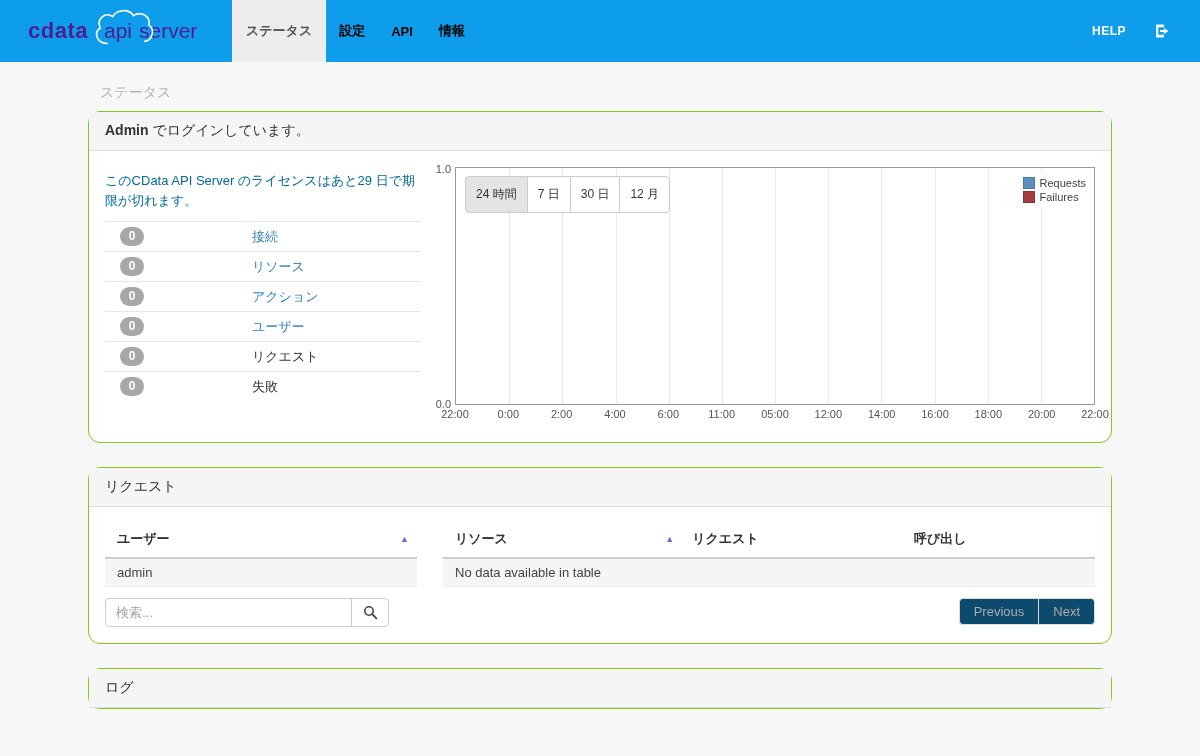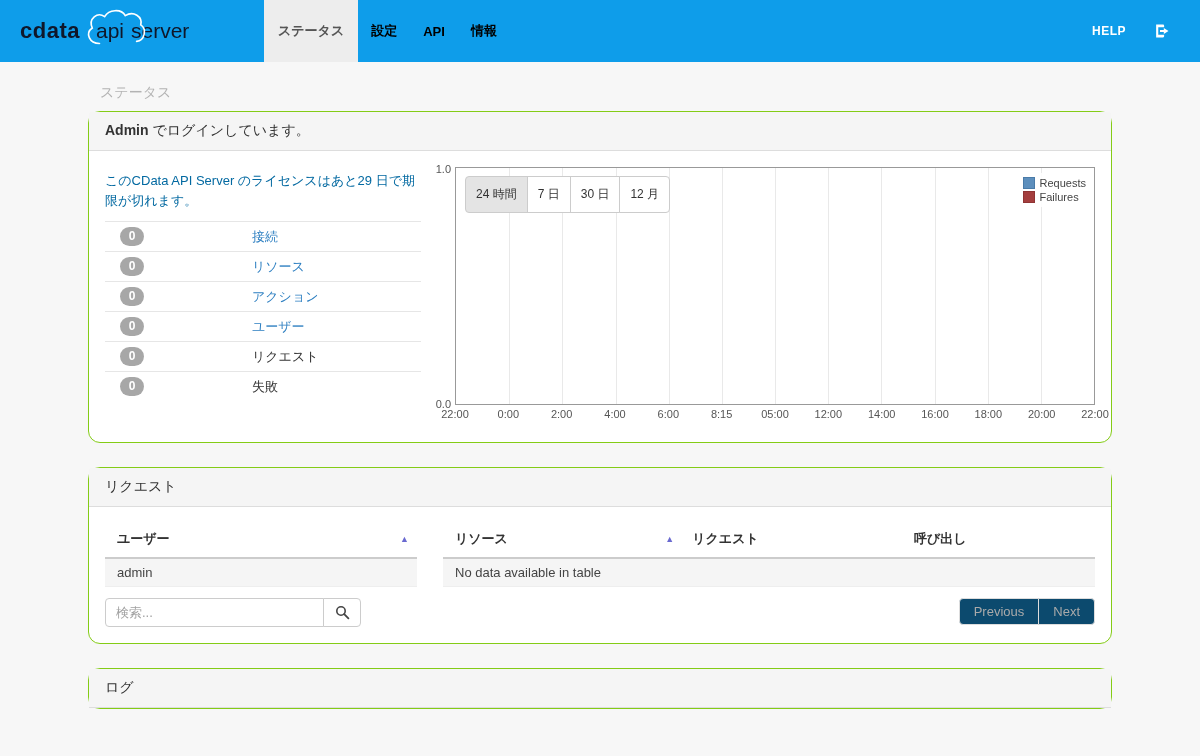--- a/index.html
+++ b/index.html
@@ -1,21 +1,21 @@
 <!DOCTYPE html>
 <html><head>
 <meta charset="utf-8">
 <style>
   * { margin:0; padding:0; box-sizing:border-box; }
   html,body { width:1200px; height:756px; overflow:hidden;
     font-family:"Liberation Sans","DejaVu Sans",sans-serif; background:#f7f7f7; }
 
   
   .topbar { height:62px; background:#0e9dea; display:flex; align-items:stretch; }
-  .logo { width:264px; padding-left:20px; display:flex; align-items:center; color:#0f172a; }
+  .logo { width:232px; padding-left:28px; display:flex; align-items:center; color:#4c1d95; }
   .logo-cdata { font-size:22px; font-weight:bold; letter-spacing:.5px; }
   .logo-api { position:relative; margin-left:16px; font-size:21px; font-weight:300; }
   .logo-api svg { position:absolute; left:-13px; top:-12px; pointer-events:none; }
   .logo-server { margin-left:7px; font-size:21px; font-weight:300; }
   .nav-tabs { display:flex; align-items:stretch; }
   .nav-tab { display:flex; align-items:center; padding:0 13px; color:#000000;
     font-size:13px; font-weight:600; cursor:pointer; }
   .nav-tab.active { background:#ededed; color:#555; padding:0 14px; }
   .topbar-right { margin-left:auto; display:flex; align-items:center; }
   .help-link { color:#fff; font-size:12px; font-weight:bold; letter-spacing:.5px;
@@ -69,21 +69,21 @@
 
   
   .req-body { display:flex; }
   .users-block { width:312px; flex:none; margin-right:26px; }
   .t-head { display:flex; align-items:center; justify-content:space-between;
     padding:7px 8px 9px 12px; font-size:13px; font-weight:bold; color:#333;
     border-bottom:2px solid #ccc; cursor:pointer; }
   .sort-asc { font-size:9px; color:#6a6ad0; }
   .t-row { font-size:13px; color:#444; padding:6px 12px; background:#f5f5f5;
     border-bottom:1px solid #eee; }
-  .search-group { display:flex; width:256px; margin-top:11px; }
+  .search-group { display:flex; width:284px; margin-top:11px; }
   .search-input { flex:1; border:1px solid #ccc; border-radius:4px 0 0 4px;
     padding:6px 10px; font-size:13px; color:#333; outline:none;
     font-family:"Liberation Sans","DejaVu Sans",sans-serif; }
   .search-input::placeholder { color:#a0a0a0; }
   .search-btn { width:38px; border:1px solid #ccc; border-left:1px solid #ccc;
     margin-left:-1px; background:#fff; border-radius:0 4px 4px 0; cursor:pointer;
     display:flex; align-items:center; justify-content:center; }
   .req-table { flex:1; }
   .req-thead { display:flex; border-bottom:2px solid #ccc; padding:7px 0 9px;
     font-size:13px; font-weight:bold; color:#333; }
@@ -210,21 +210,21 @@
               </div>
             </div>
           </div>
         </div>
         <div class="xlabels" style="margin-left:24px">
           <span style="left:0%">22:00</span>
           <span style="left:8.3333%">0:00</span>
           <span style="left:16.6667%">2:00</span>
           <span style="left:25%">4:00</span>
           <span style="left:33.3333%">6:00</span>
-          <span style="left:41.6667%">8:15</span>
+          <span style="left:41.6667%">11:00</span>
           <span style="left:50%">05:00</span>
           <span style="left:58.3333%">12:00</span>
           <span style="left:66.6667%">14:00</span>
           <span style="left:75%">16:00</span>
           <span style="left:83.3333%">18:00</span>
           <span style="left:91.6667%">20:00</span>
           <span style="left:100%">22:00</span>
         </div>
       </div>
     </div>

